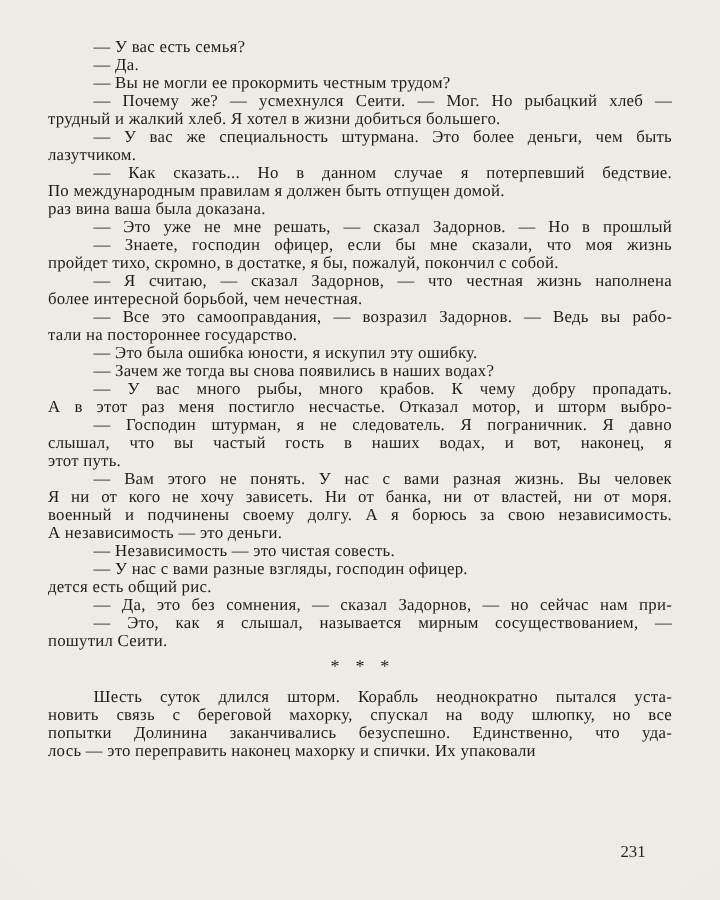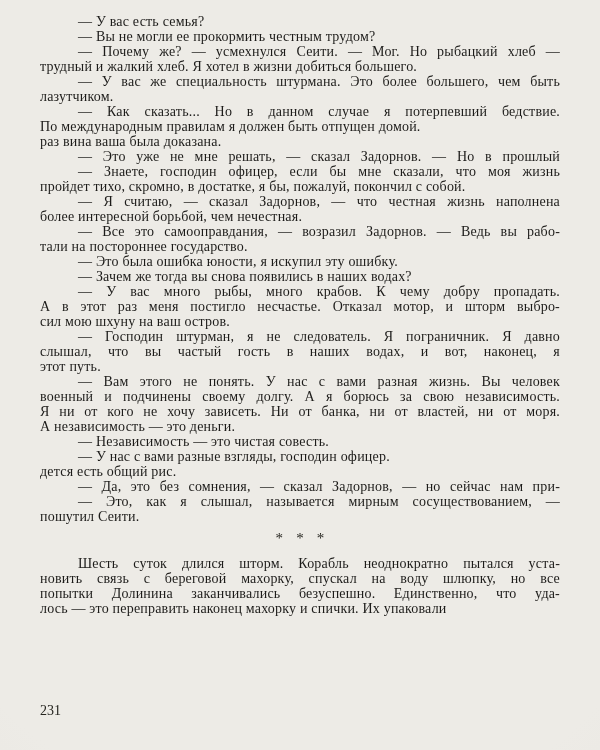--- a/index.html
+++ b/index.html
@@ -10,21 +10,21 @@
   }
   .page {
     position: relative;
     width: 600px; height: 750px;
     overflow: hidden;
     background: radial-gradient(135% 120% at 50% 45%, #edebe6 55%, #e6e4de 82%, #d8d6cf 100%);
     color: #1d1c1a;
   }
   .text-block {
     position: absolute;
-    left: 40px; top: 14px;
+    left: 40px; top: 32px;
     width: 520px;
     font-size: 14px;
     line-height: 15px;
     letter-spacing: 0.2px;
   }
   .para { margin: 0; padding: 0; }
   .line {
     text-align: justify;
     text-align-last: justify;
     white-space: normal;
@@ -38,42 +38,46 @@
     text-align-last: center;
     font-size: 15px;
     word-spacing: 9px;
     color: #25241f;
   }
   .page-number {
     position: absolute;
     top: 703px;
     left: 40px;
     width: 498px;
+    text-align: right;
     font-size: 14px;
     color: #25241f;
   }
 </style>
 </head>
 <body>
 
 <div class="page">
   <div class="text-block">
 
     <div class="para">
       <div class="line ind end">— У вас есть семья?</div>
     </div>
     <div class="para">
+      <div class="line ind end">— Да.</div>
+    </div>
+    <div class="para">
       <div class="line ind end">— Вы не могли ее прокормить честным трудом?</div>
     </div>
     <div class="para">
       <div class="line ind">— Почему же? — усмехнулся Сеити. — Мог. Но рыбацкий хлеб —</div>
       <div class="line end">трудный и жалкий хлеб. Я хотел в жизни добиться большего.</div>
     </div>
     <div class="para">
-      <div class="line ind">— У вас же специальность штурмана. Это более большего, чем быть</div>
+      <div class="line ind">— У вас же специальность штурмана. Это более деньги, чем быть</div>
       <div class="line end">лазутчиком.</div>
     </div>
     <div class="para">
       <div class="line ind">— Как сказать... Но в данном случае я потерпевший бедствие.</div>
       <div class="line end">По международным правилам я должен быть отпущен домой.</div>
     </div>
     <div class="para">
       <div class="line end">раз вина ваша была доказана.</div>
       <div class="line ind">— Это уже не мне решать, — сказал Задорнов. — Но в прошлый</div>
     </div>
@@ -91,31 +95,30 @@
     </div>
     <div class="para">
       <div class="line ind end">— Это была ошибка юности, я искупил эту ошибку.</div>
     </div>
     <div class="para">
       <div class="line ind end">— Зачем же тогда вы снова появились в наших водах?</div>
     </div>
     <div class="para">
       <div class="line ind">— У вас много рыбы, много крабов. К чему добру пропадать.</div>
       <div class="line">А в этот раз меня постигло несчастье. Отказал мотор, и шторм выбро-</div>
-      <div class="line end">сил мою шхуну на ваш остров.</div>
     </div>
     <div class="para">
       <div class="line ind">— Господин штурман, я не следователь. Я пограничник. Я давно</div>
       <div class="line">слышал, что вы частый гость в наших водах, и вот, наконец, я</div>
       <div class="line end">этот путь.</div>
     </div>
     <div class="para">
       <div class="line ind">— Вам этого не понять. У нас с вами разная жизнь. Вы человек</div>
+      <div class="line">Я ни от кого не хочу зависеть. Ни от банка, ни от властей, ни от моря.</div>
       <div class="line">военный и подчинены своему долгу. А я борюсь за свою независимость.</div>
-      <div class="line">Я ни от кого не хочу зависеть. Ни от банка, ни от властей, ни от моря.</div>
       <div class="line end">А независимость — это деньги.</div>
     </div>
     <div class="para">
       <div class="line ind end">— Независимость — это чистая совесть.</div>
     </div>
     <div class="para">
       <div class="line ind end">— У нас с вами разные взгляды, господин офицер.</div>
     </div>
     <div class="para">
       <div class="line end">дется есть общий рис.</div>

